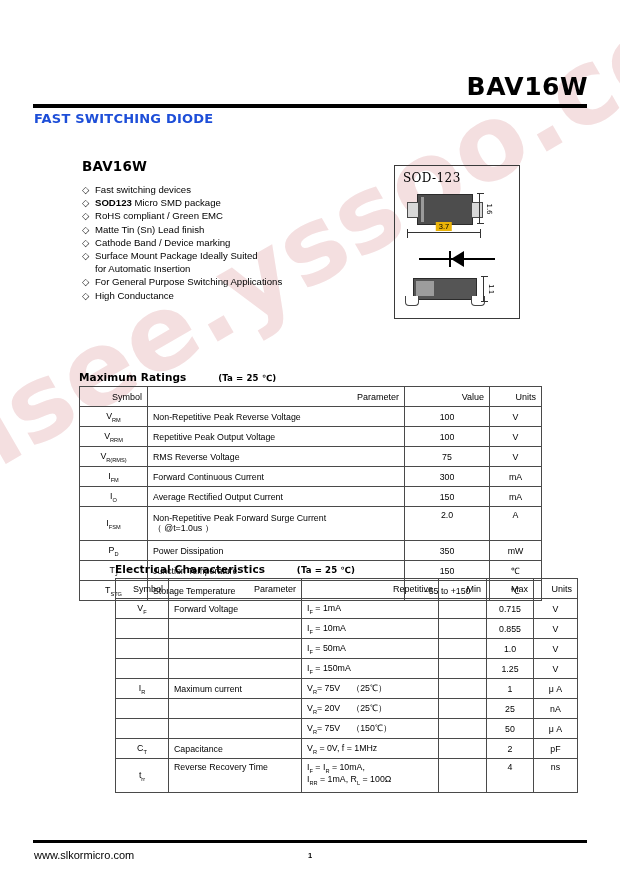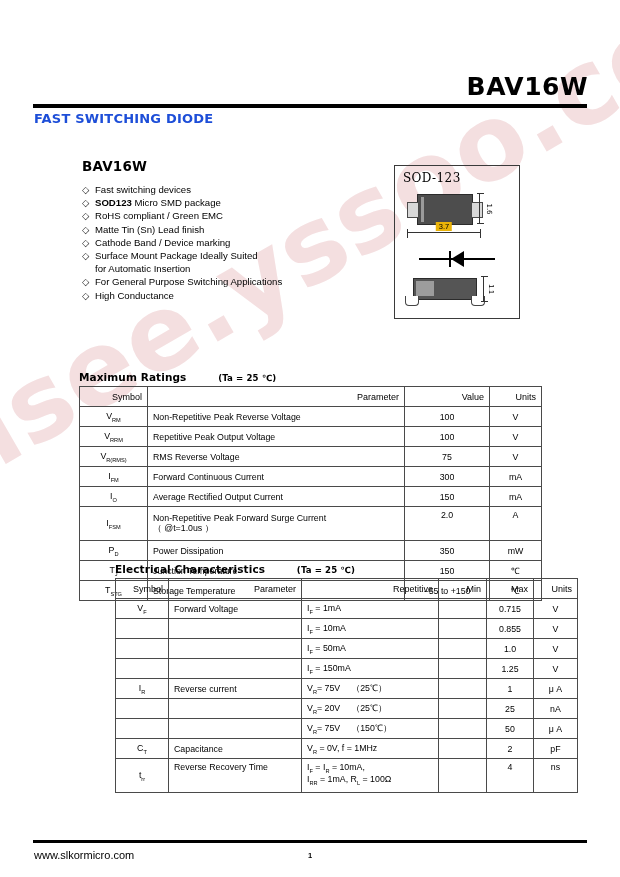--- a/index.html
+++ b/index.html
@@ -591,21 +591,21 @@
           <tr>
             <td class="sym"></td>
             <td class="l"></td>
             <td class="l nb">I<sub>F</sub> = 150mA</td>
             <td class="c"></td>
             <td class="c">1.25</td>
             <td class="c">V</td>
           </tr>
           <tr>
             <td class="sym">I<sub>R</sub></td>
-            <td class="l">Reverse current</td>
+            <td class="l">Maximum current</td>
             <td class="l nb">V<sub>R</sub>= 75V 　（25℃）</td>
             <td class="c"></td>
             <td class="c">1</td>
             <td class="c">μ A</td>
           </tr>
           <tr>
             <td class="sym"></td>
             <td class="l"></td>
             <td class="l nb">V<sub>R</sub>= 20V 　（25℃）</td>
             <td class="c"></td>

